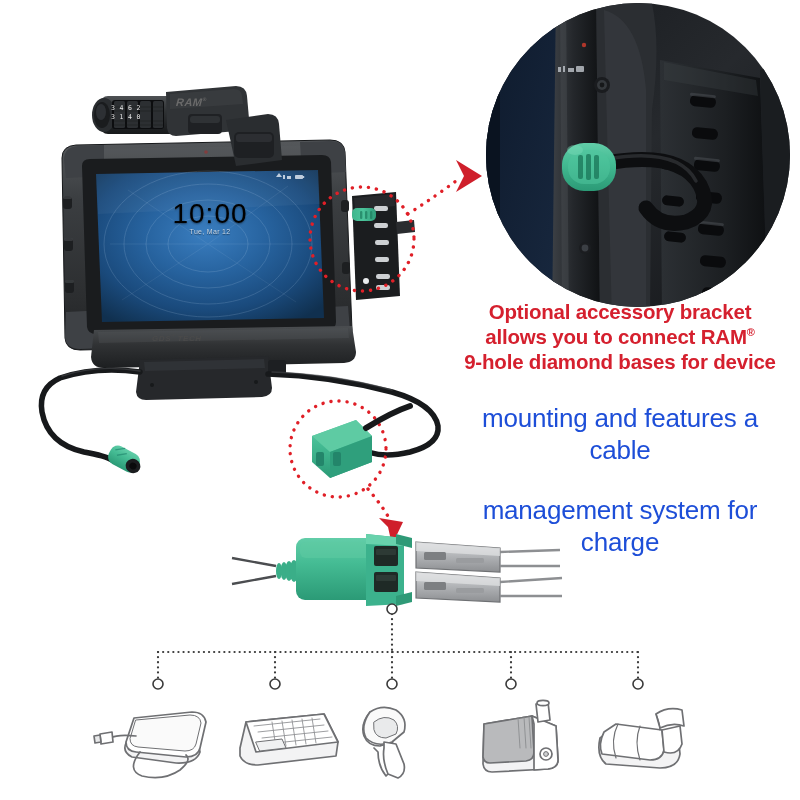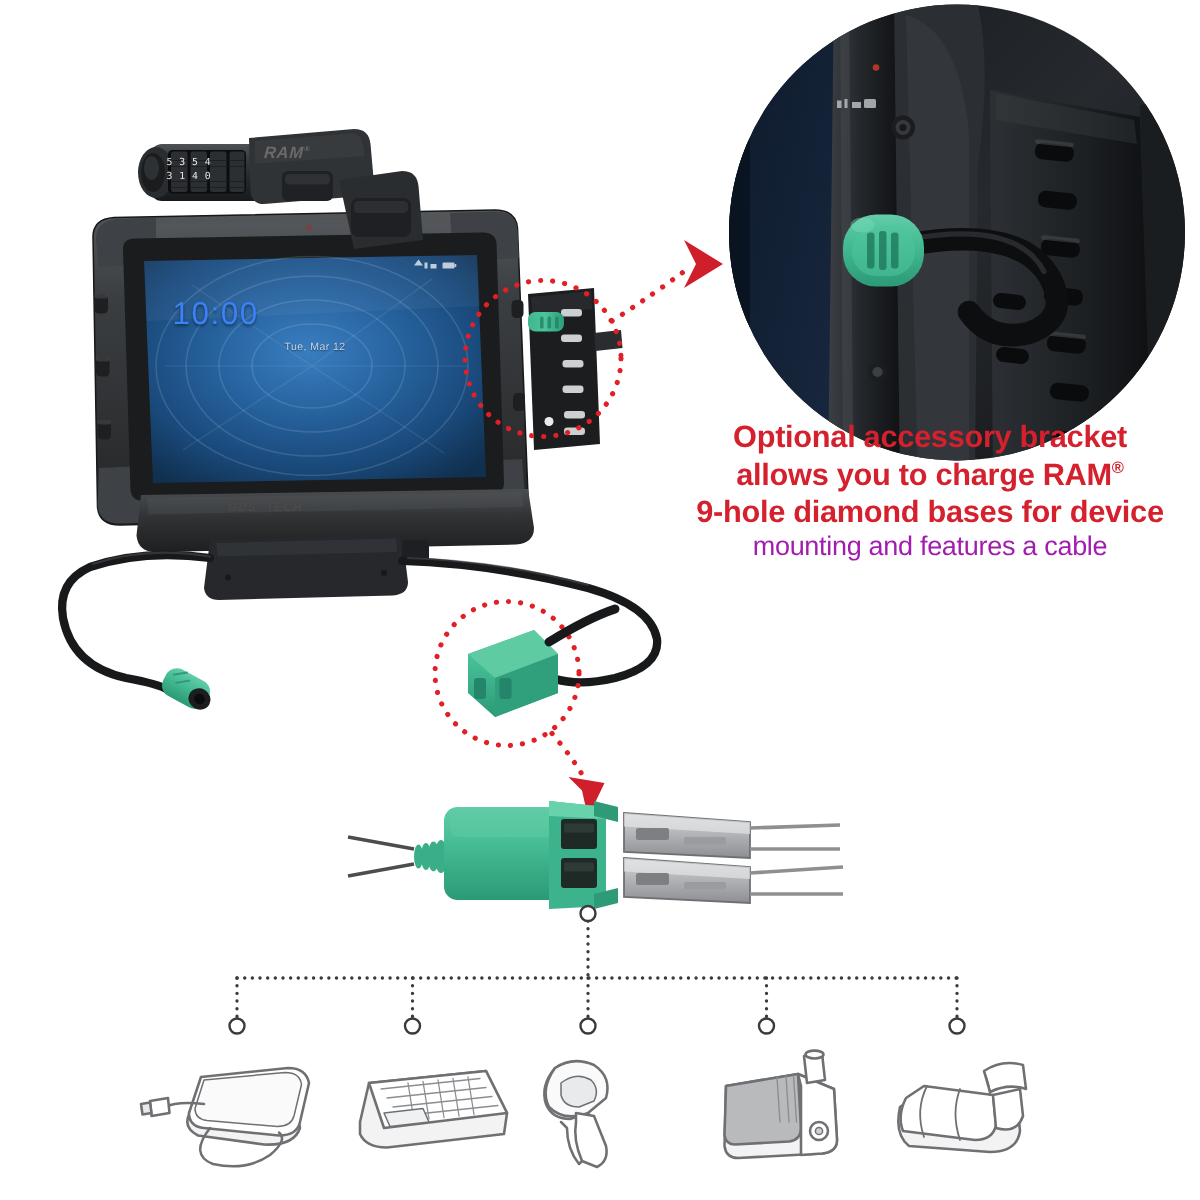--- a/index.html
+++ b/index.html
@@ -8,48 +8,50 @@
     background:#ffffff;
     font-family:"Liberation Sans", sans-serif;
     overflow:hidden;
     position:relative;
   }
   #stage{position:absolute;inset:0;width:800px;height:800px;}
 
   
   .callout{
     position:absolute;
-    left:455px; top:279px;
+    left:455px; top:299px;
     width:330px;
     text-align:center;
     line-height:1.22;
   }
   .callout .hl{
     color:#d5202e;
     font-weight:bold;
     font-size:20.5px;
     letter-spacing:-0.2px;
     display:block;
   }
   .callout .hl sup{font-size:11px;vertical-align:super;}
   .callout .sub{
-    color:#a21caf;
+    color:#1d4ed8;
     font-weight:normal;
-    font-size:18px;
+    font-size:26px;
     letter-spacing:-0.2px;
     display:block;
+    margin-top:29px;
   }
 
   
   .screen-clock{
     position:absolute;
     left:115px; top:198px;
     width:190px;
-    color:#3b82f6;
-    font-size:21px;
+    text-align:center;
+    color:#000000;
+    font-size:28px;
     font-weight:300;
     letter-spacing:1px;
     text-shadow:0 1px 2px rgba(0,0,0,.45);
     pointer-events:none;
   }
   .screen-date{
     position:absolute;
     left:115px; top:228px;
     width:190px;
     text-align:center;
@@ -553,38 +555,39 @@
         <path d="M656 714 Q660 724 660 730" fill="none" stroke-width="1.2"></path>
       </g>
     </g>
 
   </svg>
 
   <div class="screen-clock">10:00</div>
   <div class="screen-date">Tue, Mar 12</div>
 
   <div class="lock-digits">
-    <div>5354</div>
+    <div>3462</div>
     <div>3140</div>
   </div>
 
   <div class="ram-logo">
     <span>RAM</span><sup>®</sup>
   </div>
 
   <div class="gds-logo">
     <span>GDS</span><sup>®</sup>
     <span>TECH</span>
   </div>
 
   <div class="callout">
     <span class="hl">Optional accessory bracket</span>
-    <span class="hl"><span>allows you to charge RAM</span><sup>®</sup></span>
+    <span class="hl"><span>allows you to connect RAM</span><sup>®</sup></span>
     <span class="hl">9-hole diamond bases for device</span>
     <span class="sub">mounting and features a cable</span>
+    <span class="sub">management system for charge</span>
   </div>
 
   <div class="device-label">external hard drive with USB cable</div>
   <div class="device-label">keyboard</div>
   <div class="device-label">barcode scanner</div>
   <div class="device-label">power adapter</div>
   <div class="device-label">receipt printer</div>
 
 </div>
 

